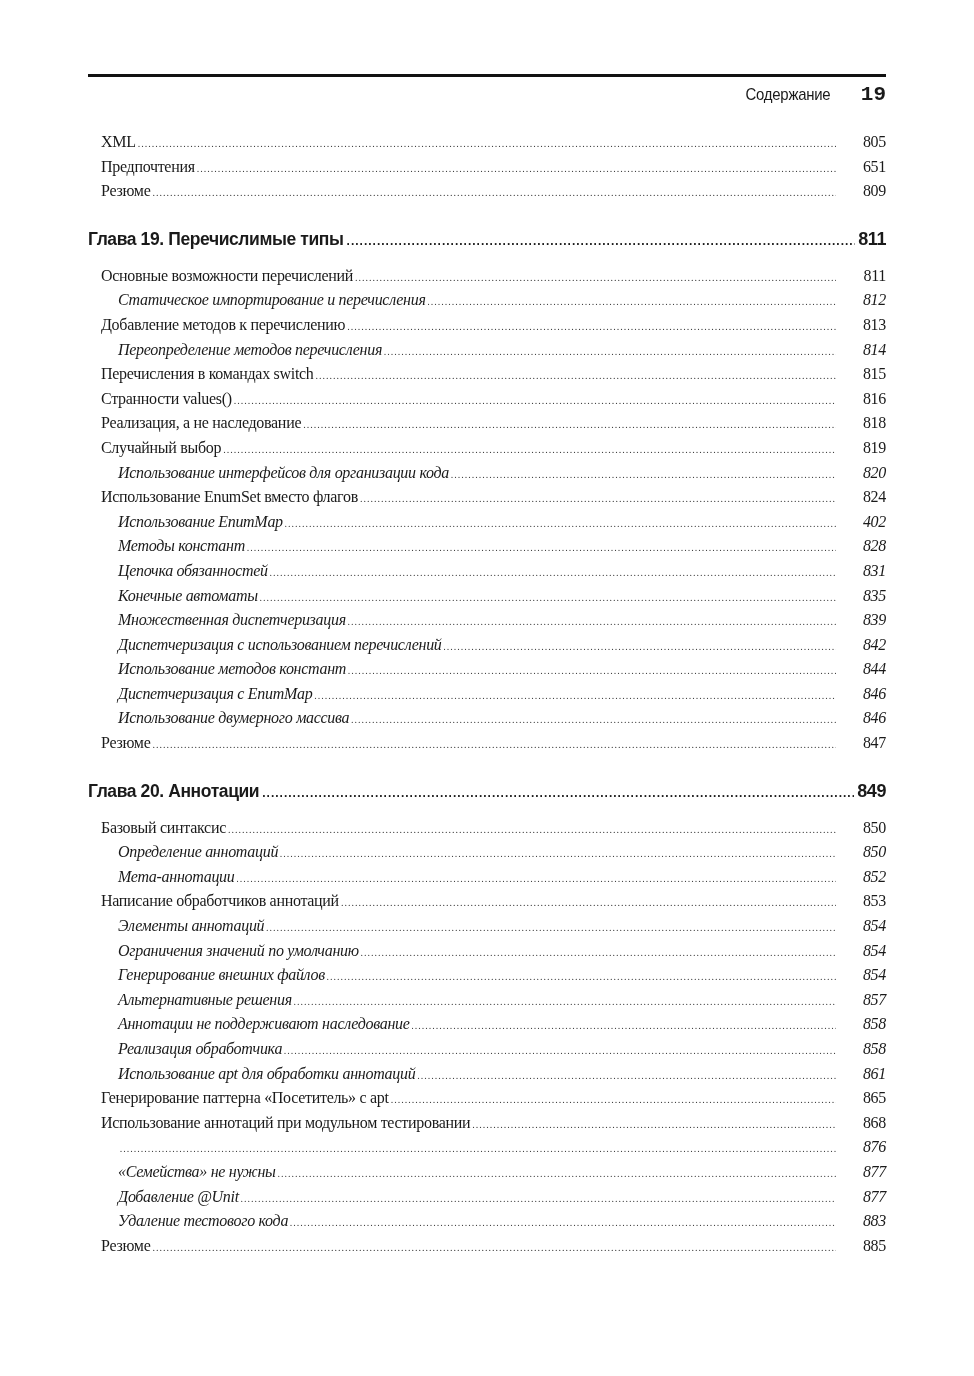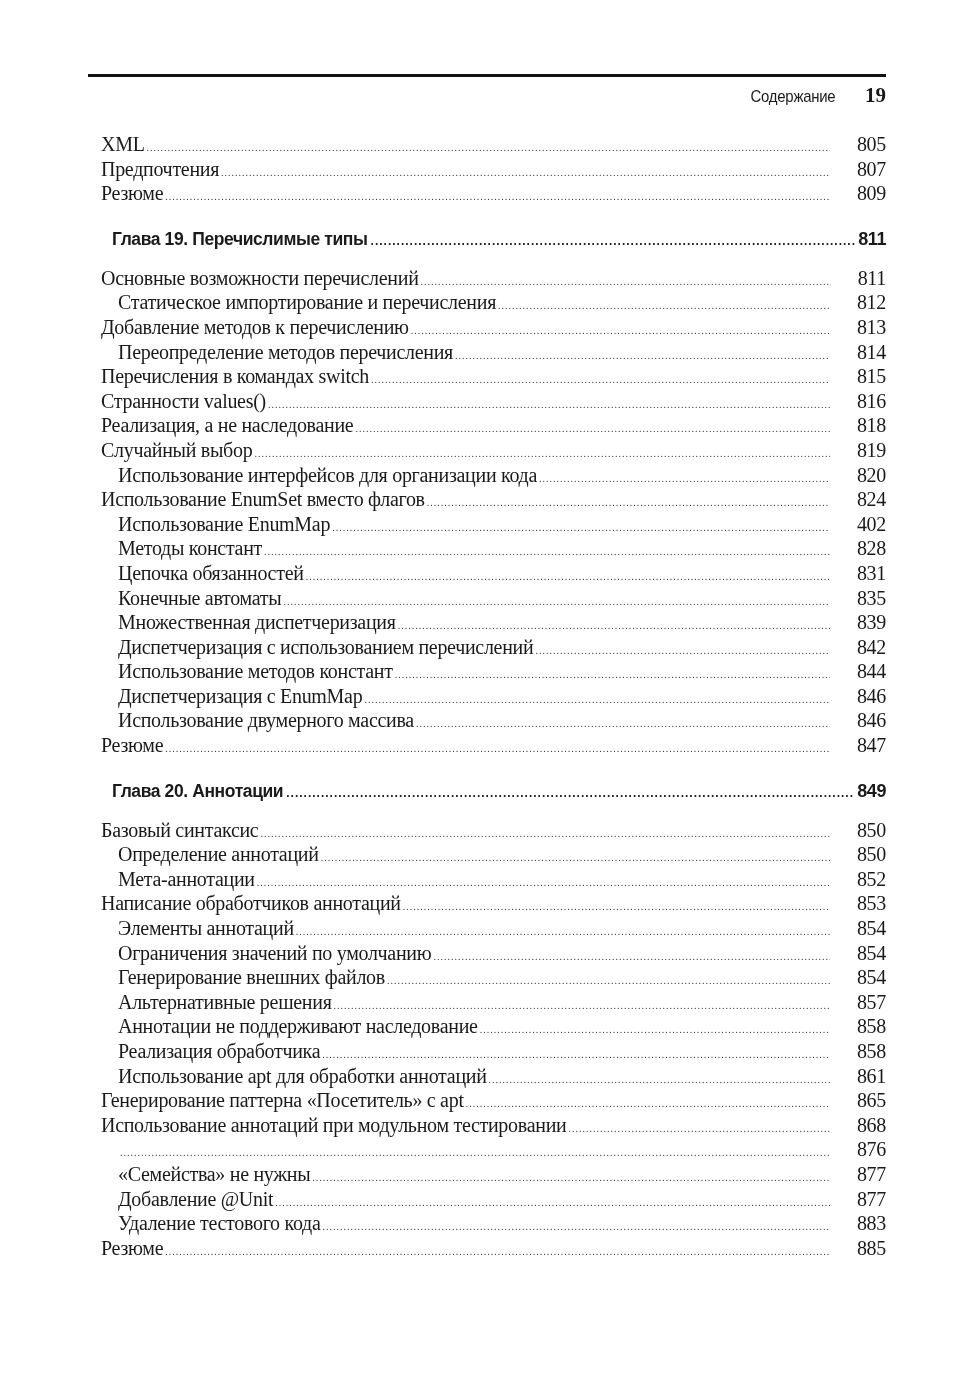--- a/index.html
+++ b/index.html
@@ -1,31 +1,31 @@
 <!DOCTYPE html>
 <html><head>
 <meta charset="utf-8">
 <style>
   html, body { margin: 0; padding: 0; background: #ffffff; }
   body { width: 974px; height: 1376px; position: relative; overflow: hidden; color: #1a1a1a; }
   .page { position: absolute; left: 88px; top: 0; width: 798px; }
   .rule { position: absolute; left: 0; top: 74px; width: 798px; height: 3px; background: #111; }
   .running-head { position: absolute; top: 83px; right: 0; height: 24px; display: flex; align-items: baseline; }
   .rh-title { font-family: "Liberation Sans", sans-serif; font-size: 17px; letter-spacing: -0.3px; transform: scaleX(0.88); transform-origin: right; margin-right: 30px; }
-  .rh-num { font-family: Liberation Serif, serif; font-weight: bold; font-size: 21px; }
+  .rh-num { font-family: Liberation Mono, monospace; font-weight: bold; font-size: 21px; }
   .toc { position: absolute; left: 0; top: 133px; width: 798px; }
-  .entry { display: flex; align-items: baseline; height: 24.6px; font-family: "Liberation Serif", serif; font-size: 20px; letter-spacing: -0.3px; white-space: nowrap; }
+  .entry { display: flex; align-items: baseline; height: 24.6px; font-family: "Liberation Serif", serif; font-size: 16px; letter-spacing: -0.3px; white-space: nowrap; }
   .entry.l1 { padding-left: 13px; }
-  .entry.l2 { padding-left: 30px; }
+  .entry.l2 { padding-left: 30px; font-style: italic; }
   .entry .t { flex: 0 0 auto; }
   .entry .dots { flex: 1 1 auto; overflow: hidden; margin: 0 2px; font-size: 10px; letter-spacing: 1px; color: #333; }
   .entry .dots::before { content: "........................................................................................................................................................................................................................................................................................................................"; }
   .entry .p { flex: 0 0 auto; margin-left: 25px; }
   .chapter { display: flex; align-items: baseline; height: 30px; margin-top: 22px; margin-bottom: 8px; font-family: "Liberation Sans", sans-serif; font-weight: bold; font-size: 17.5px; letter-spacing: -0.4px; white-space: nowrap; }
-  .chapter .t { flex: 0 0 auto; margin-left: 24px; }
+  .chapter .t { flex: 0 0 auto; }
   .chapter .dots { flex: 1 1 auto; overflow: hidden; margin: 0 3px; font-size: 12px; letter-spacing: 1px; }
   .chapter .dots::before { content: "........................................................................................................................................................................................................................................................................................................................"; }
   .chapter .p { flex: 0 0 auto; font-size: 18px; }
 </style>
 </head>
 <body>
 
 <div class="page">
   <div class="rule"></div>
   <div class="running-head">
@@ -36,21 +36,21 @@
   <div class="toc">
 
     <div class="entry l1">
         <span class="t">XML</span>
         <span class="dots"></span>
         <span class="p">805</span>
       </div>
     <div class="entry l1">
         <span class="t">Предпочтения</span>
         <span class="dots"></span>
-        <span class="p">807</span>
+        <span class="p">651</span>
       </div>
     <div class="entry l1">
         <span class="t">Резюме</span>
         <span class="dots"></span>
         <span class="p">809</span>
       </div>
 
     <div class="chapter">
         <span class="t">Глава 19. Перечислимые типы</span>
         <span class="dots"></span>

